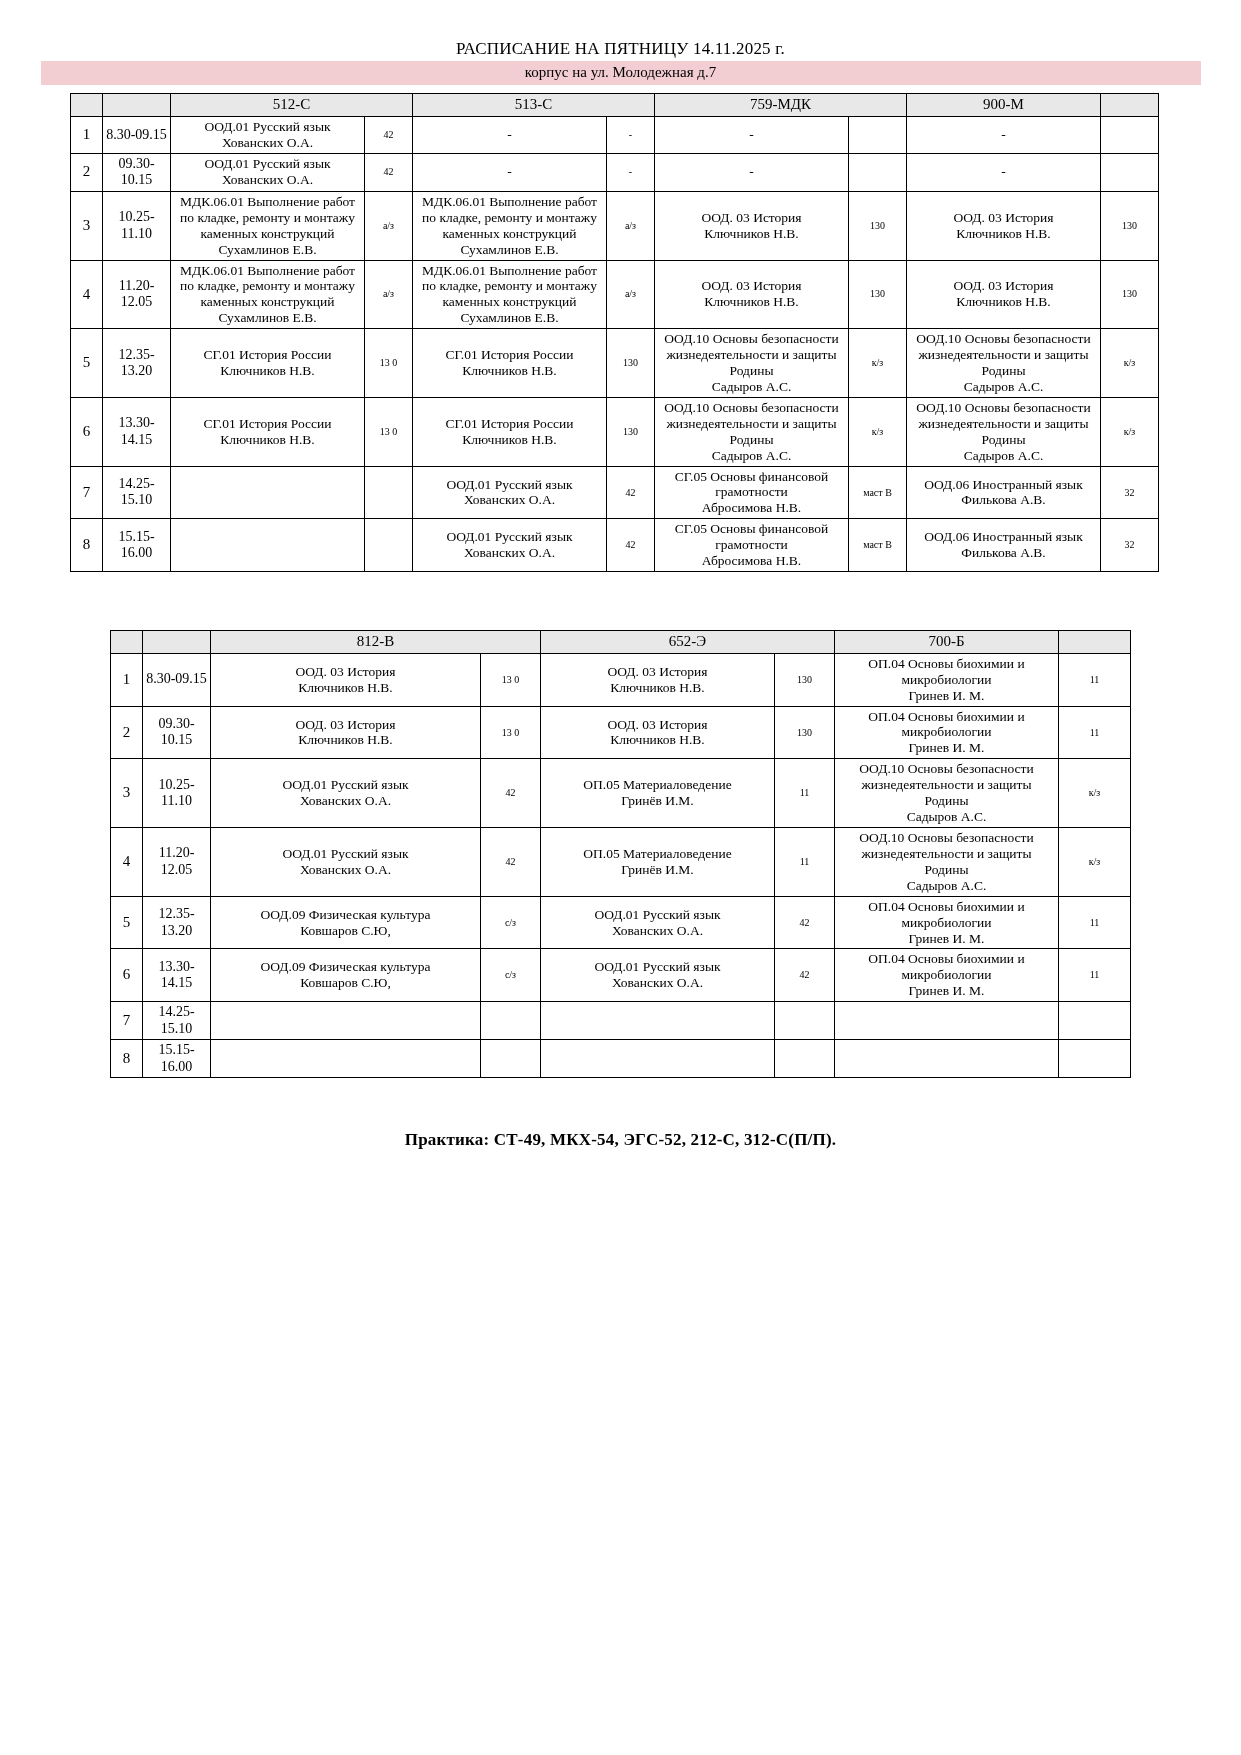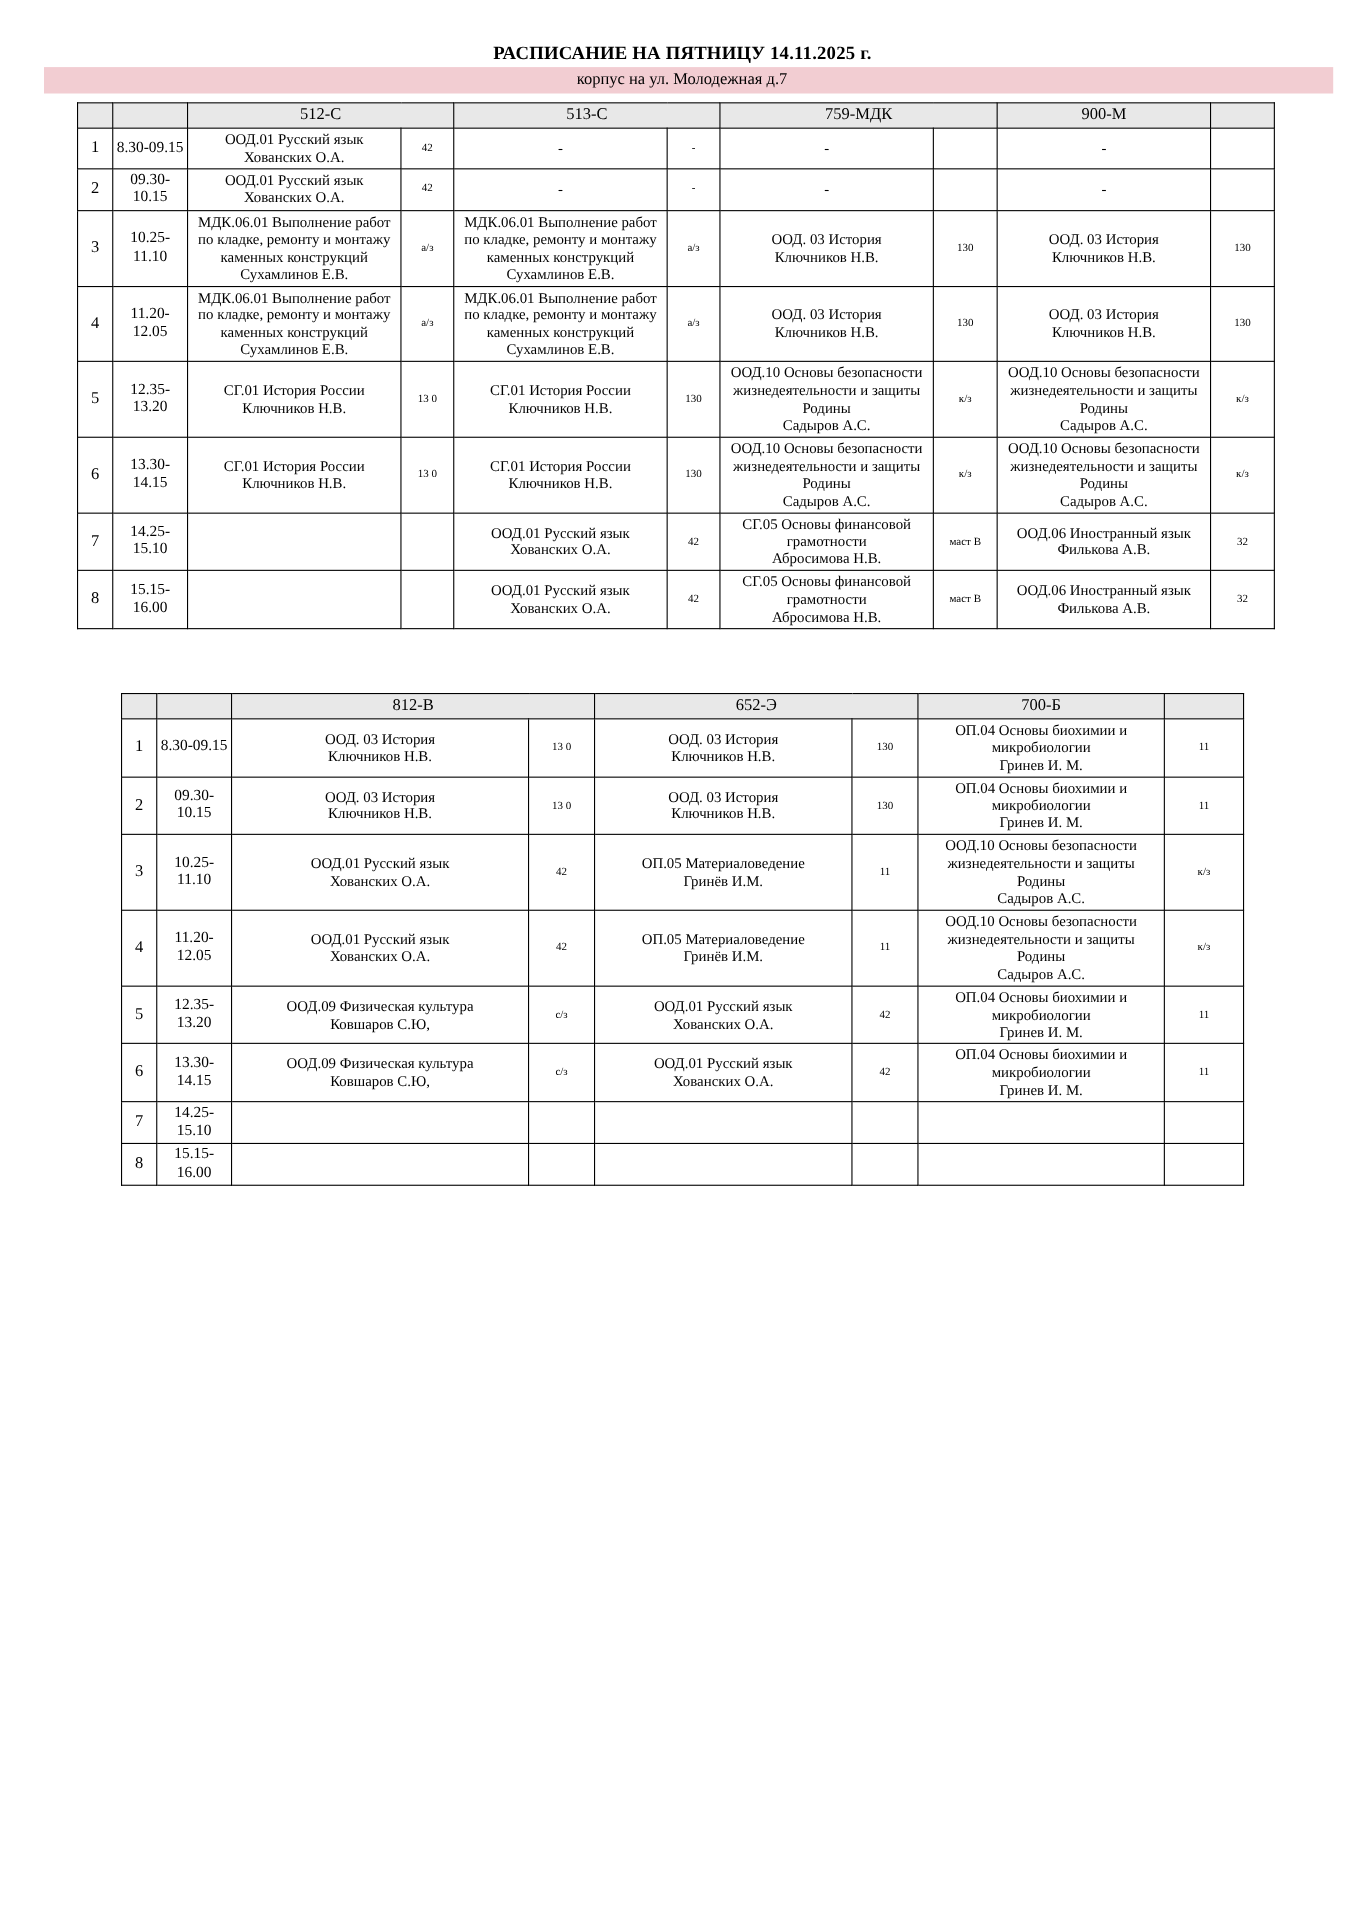--- a/index.html
+++ b/index.html
@@ -18,28 +18,28 @@
     width: 1241px;
     min-height: 1755px;
     box-sizing: border-box;
     padding: 38px 40px 0 40px;
   }
   .title-block {
     text-align: center;
   }
   .doc-title {
     font-size: 17px;
-    font-weight: bold;
+    font-weight: normal;
     letter-spacing: 0.2px;
     line-height: 1.25;
   }
   .subtitle-band {
     background: #f2cdd2;
     margin-top: 2px;
-    padding: 2px 12px 4px 0;
+    padding: 2px 0 4px 0;
     font-size: 15px;
     line-height: 1.2;
     text-align: center;
     width: 1160px;
     margin-left: auto;
     margin-right: auto;
   }
   table.sched {
     border-collapse: collapse;
     table-layout: fixed;
@@ -326,14 +326,15 @@
           <td class="lesson"></td>
           <td class="room-cell"></td>
           <td class="lesson"></td>
           <td class="room-cell"></td>
           <td class="lesson"></td>
           <td class="room-cell"></td>
         </tr>
       </tbody>
   </table>
 
+  <div class="practice">Практика: СТ-49, МКХ-54, ЭГС-52, 212-С, 312-С(П/П).</div>
 
 </div>
 
 </body></html>

